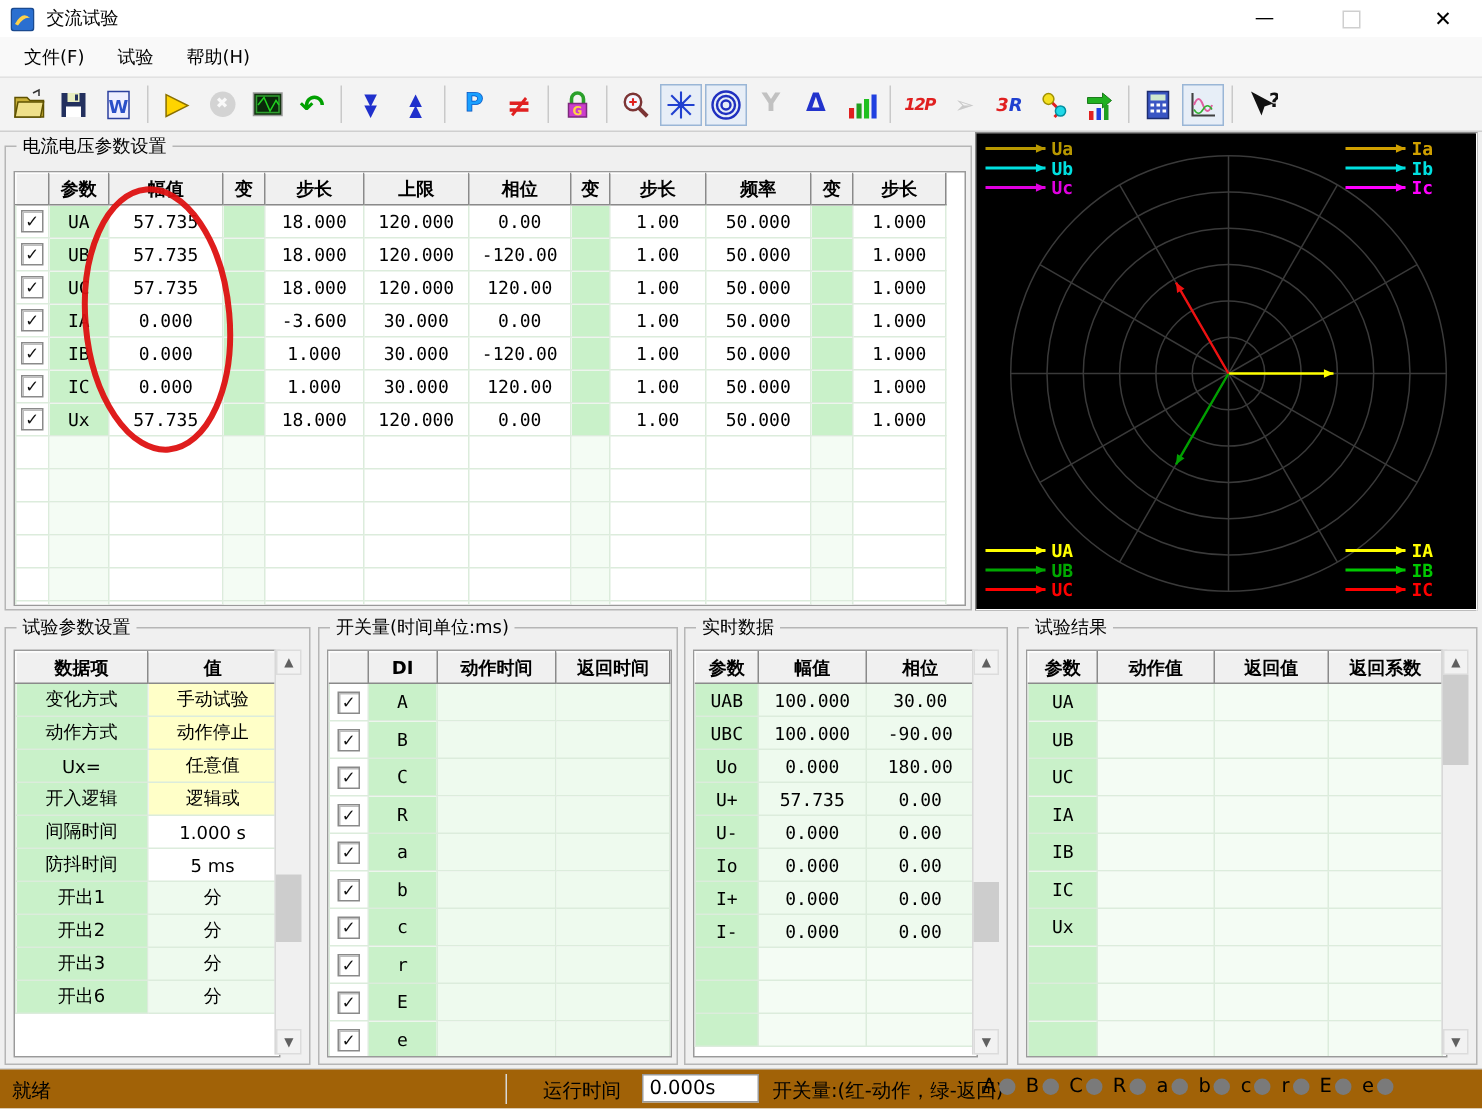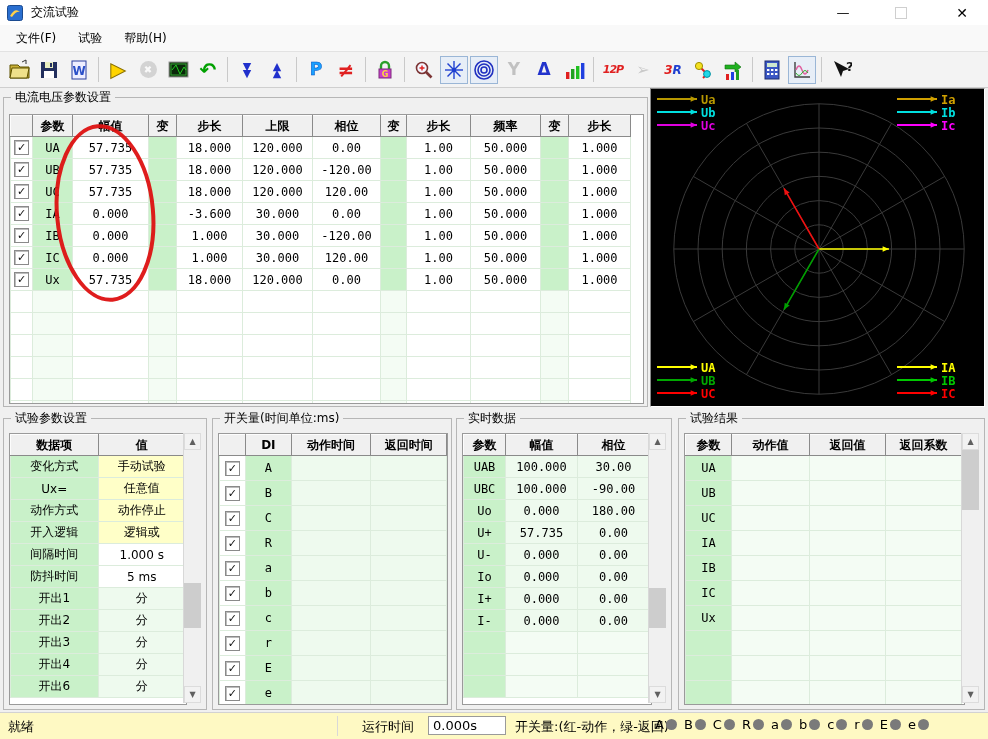--- a/index.html
+++ b/index.html
@@ -60,21 +60,21 @@
   .vsb .sbtn{position:absolute;left:0;width:100%;height:17px;background:#f2f2f2;border:1px solid #dcdcdc;box-sizing:border-box;
              color:#606060;font-size:8px;display:flex;align-items:center;justify-content:center}
   .vsb .sup{top:0}.vsb .sdn{bottom:0}
   .vsb .thumb{position:absolute;left:0;width:100%;background:#cdcdcd}
 
   
   #phasor{position:absolute;left:650px;top:88px;width:335px;height:319px;background:#000;
           border-top:1px solid #8a8a8a;border-left:1px solid #8a8a8a;border-right:1px solid #fff;border-bottom:1px solid #fff;box-sizing:border-box}
 
   
-  .statusbar{position:absolute;left:0;top:712px;width:988px;height:27px;background:#fef9c3;border-top:1px solid #d2d2d2;box-sizing:border-box}
+  .statusbar{position:absolute;left:0;top:712px;width:988px;height:27px;background:#a16207;border-top:1px solid #d2d2d2;box-sizing:border-box}
   .statusbar .stext{position:absolute;top:5px;font-size:13px}
   #sb-ready{left:8px}
   #sb-rtl{left:362px}
   #sb-rtbox{position:absolute;left:428px;top:3px;width:78px;height:19px;background:#fff;border:1px solid #9a9a9a;
             font-size:13px;padding:1px 0 0 4px;box-sizing:border-box}
   #sb-hint{left:515px}
   #sb-inds{position:absolute;left:655px;top:4px;display:flex}
   .ind{display:flex;align-items:center;margin-right:7px}
   .ind .l{font-size:13px;margin-right:2px}
   .ind .dot{width:11px;height:11px;border-radius:50%;background:#7a7a7a}
@@ -635,28 +635,28 @@
             <th>数据项</th>
             <th>值</th>
           </tr>
         </thead>
         <tbody>
           <tr>
             <td class="green">变化方式</td>
             <td class="yellow">手动试验</td>
           </tr>
           <tr>
+            <td class="green">动作方式</td>
+            <td class="yellow">动作停止</td>
+          </tr>
+          <tr>
             <td class="green">Ux=</td>
             <td class="yellow">任意值</td>
           </tr>
           <tr>
-            <td class="green">动作方式</td>
-            <td class="yellow">动作停止</td>
-          </tr>
-          <tr>
             <td class="green">开入逻辑</td>
             <td class="yellow">逻辑或</td>
           </tr>
           <tr>
             <td class="green">间隔时间</td>
             <td>1.000 s</td>
           </tr>
           <tr>
             <td class="green">防抖时间</td>
             <td>5 ms</td>
@@ -664,24 +664,20 @@
           <tr>
             <td class="green">开出1</td>
             <td class="pale">分</td>
           </tr>
           <tr>
             <td class="green">开出2</td>
             <td class="pale">分</td>
           </tr>
           <tr>
             <td class="green">开出3</td>
-            <td class="pale">分</td>
-          </tr>
-          <tr>
-            <td class="green">开出4</td>
             <td class="pale">分</td>
           </tr>
           <tr>
             <td class="green">开出6</td>
             <td class="pale">分</td>
           </tr>
         </tbody>
       </table>
   </div>
   <div class="vsb" style="right:5px;top:14px;height:270px">

